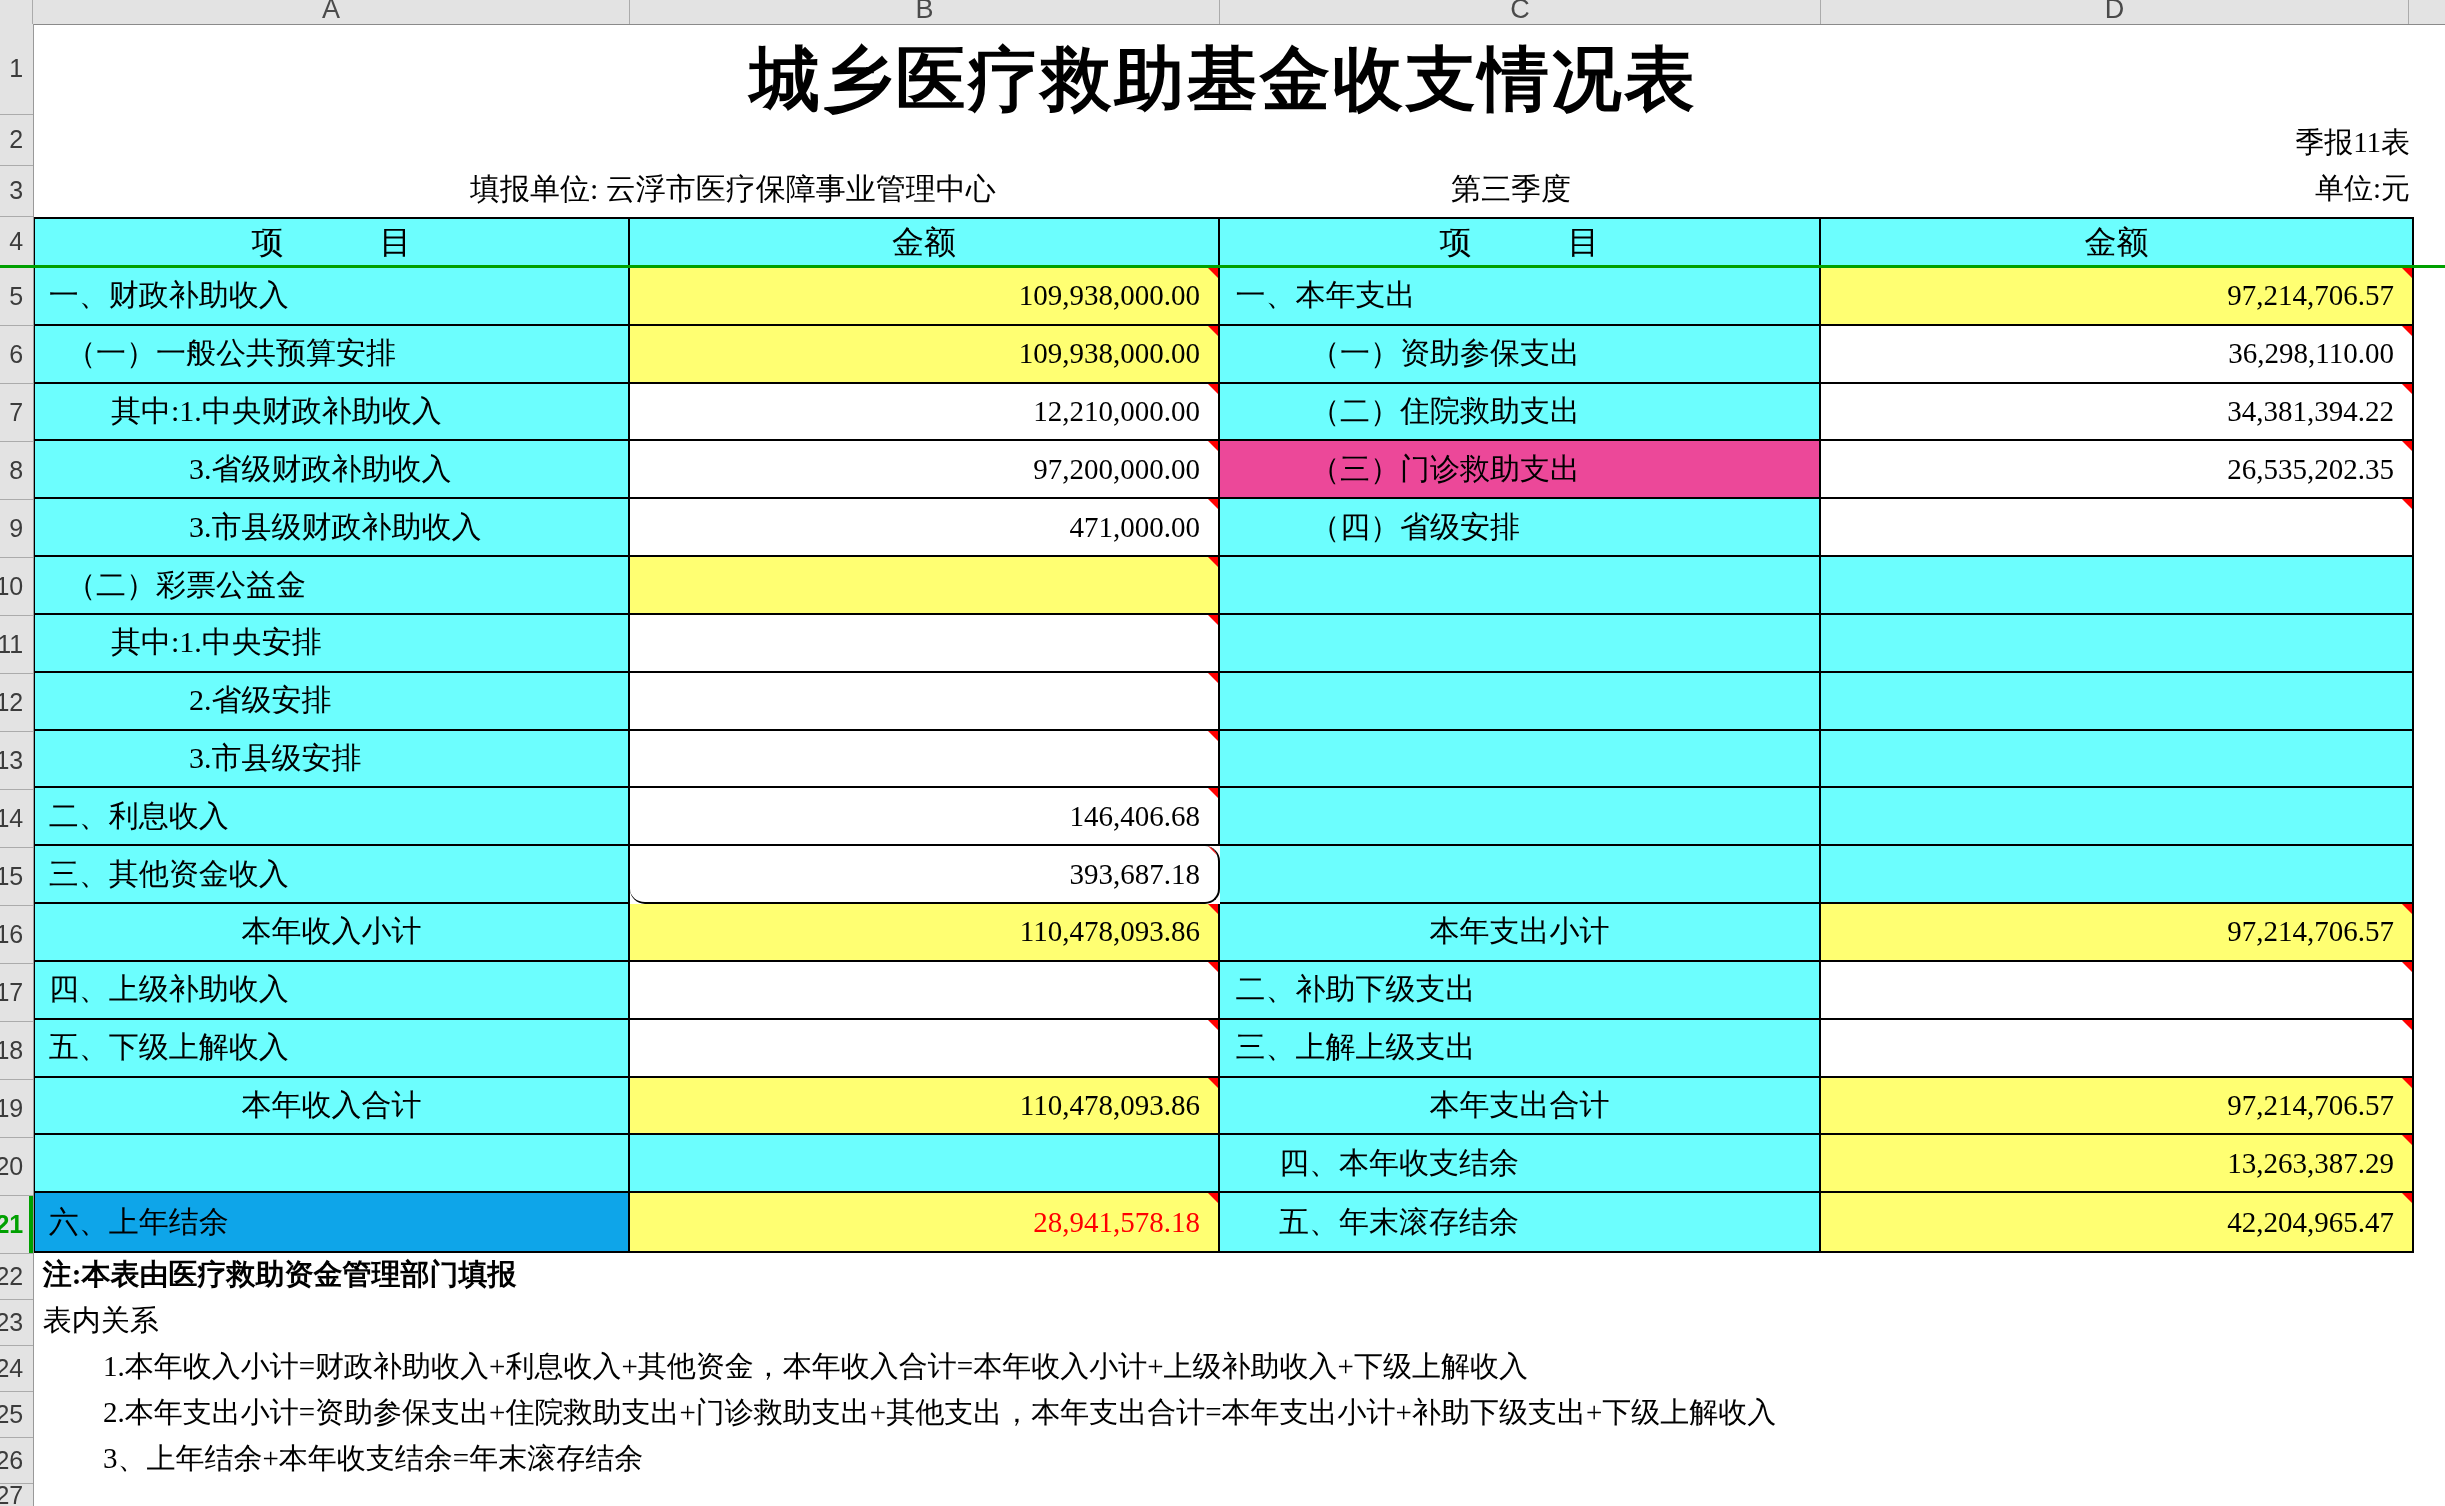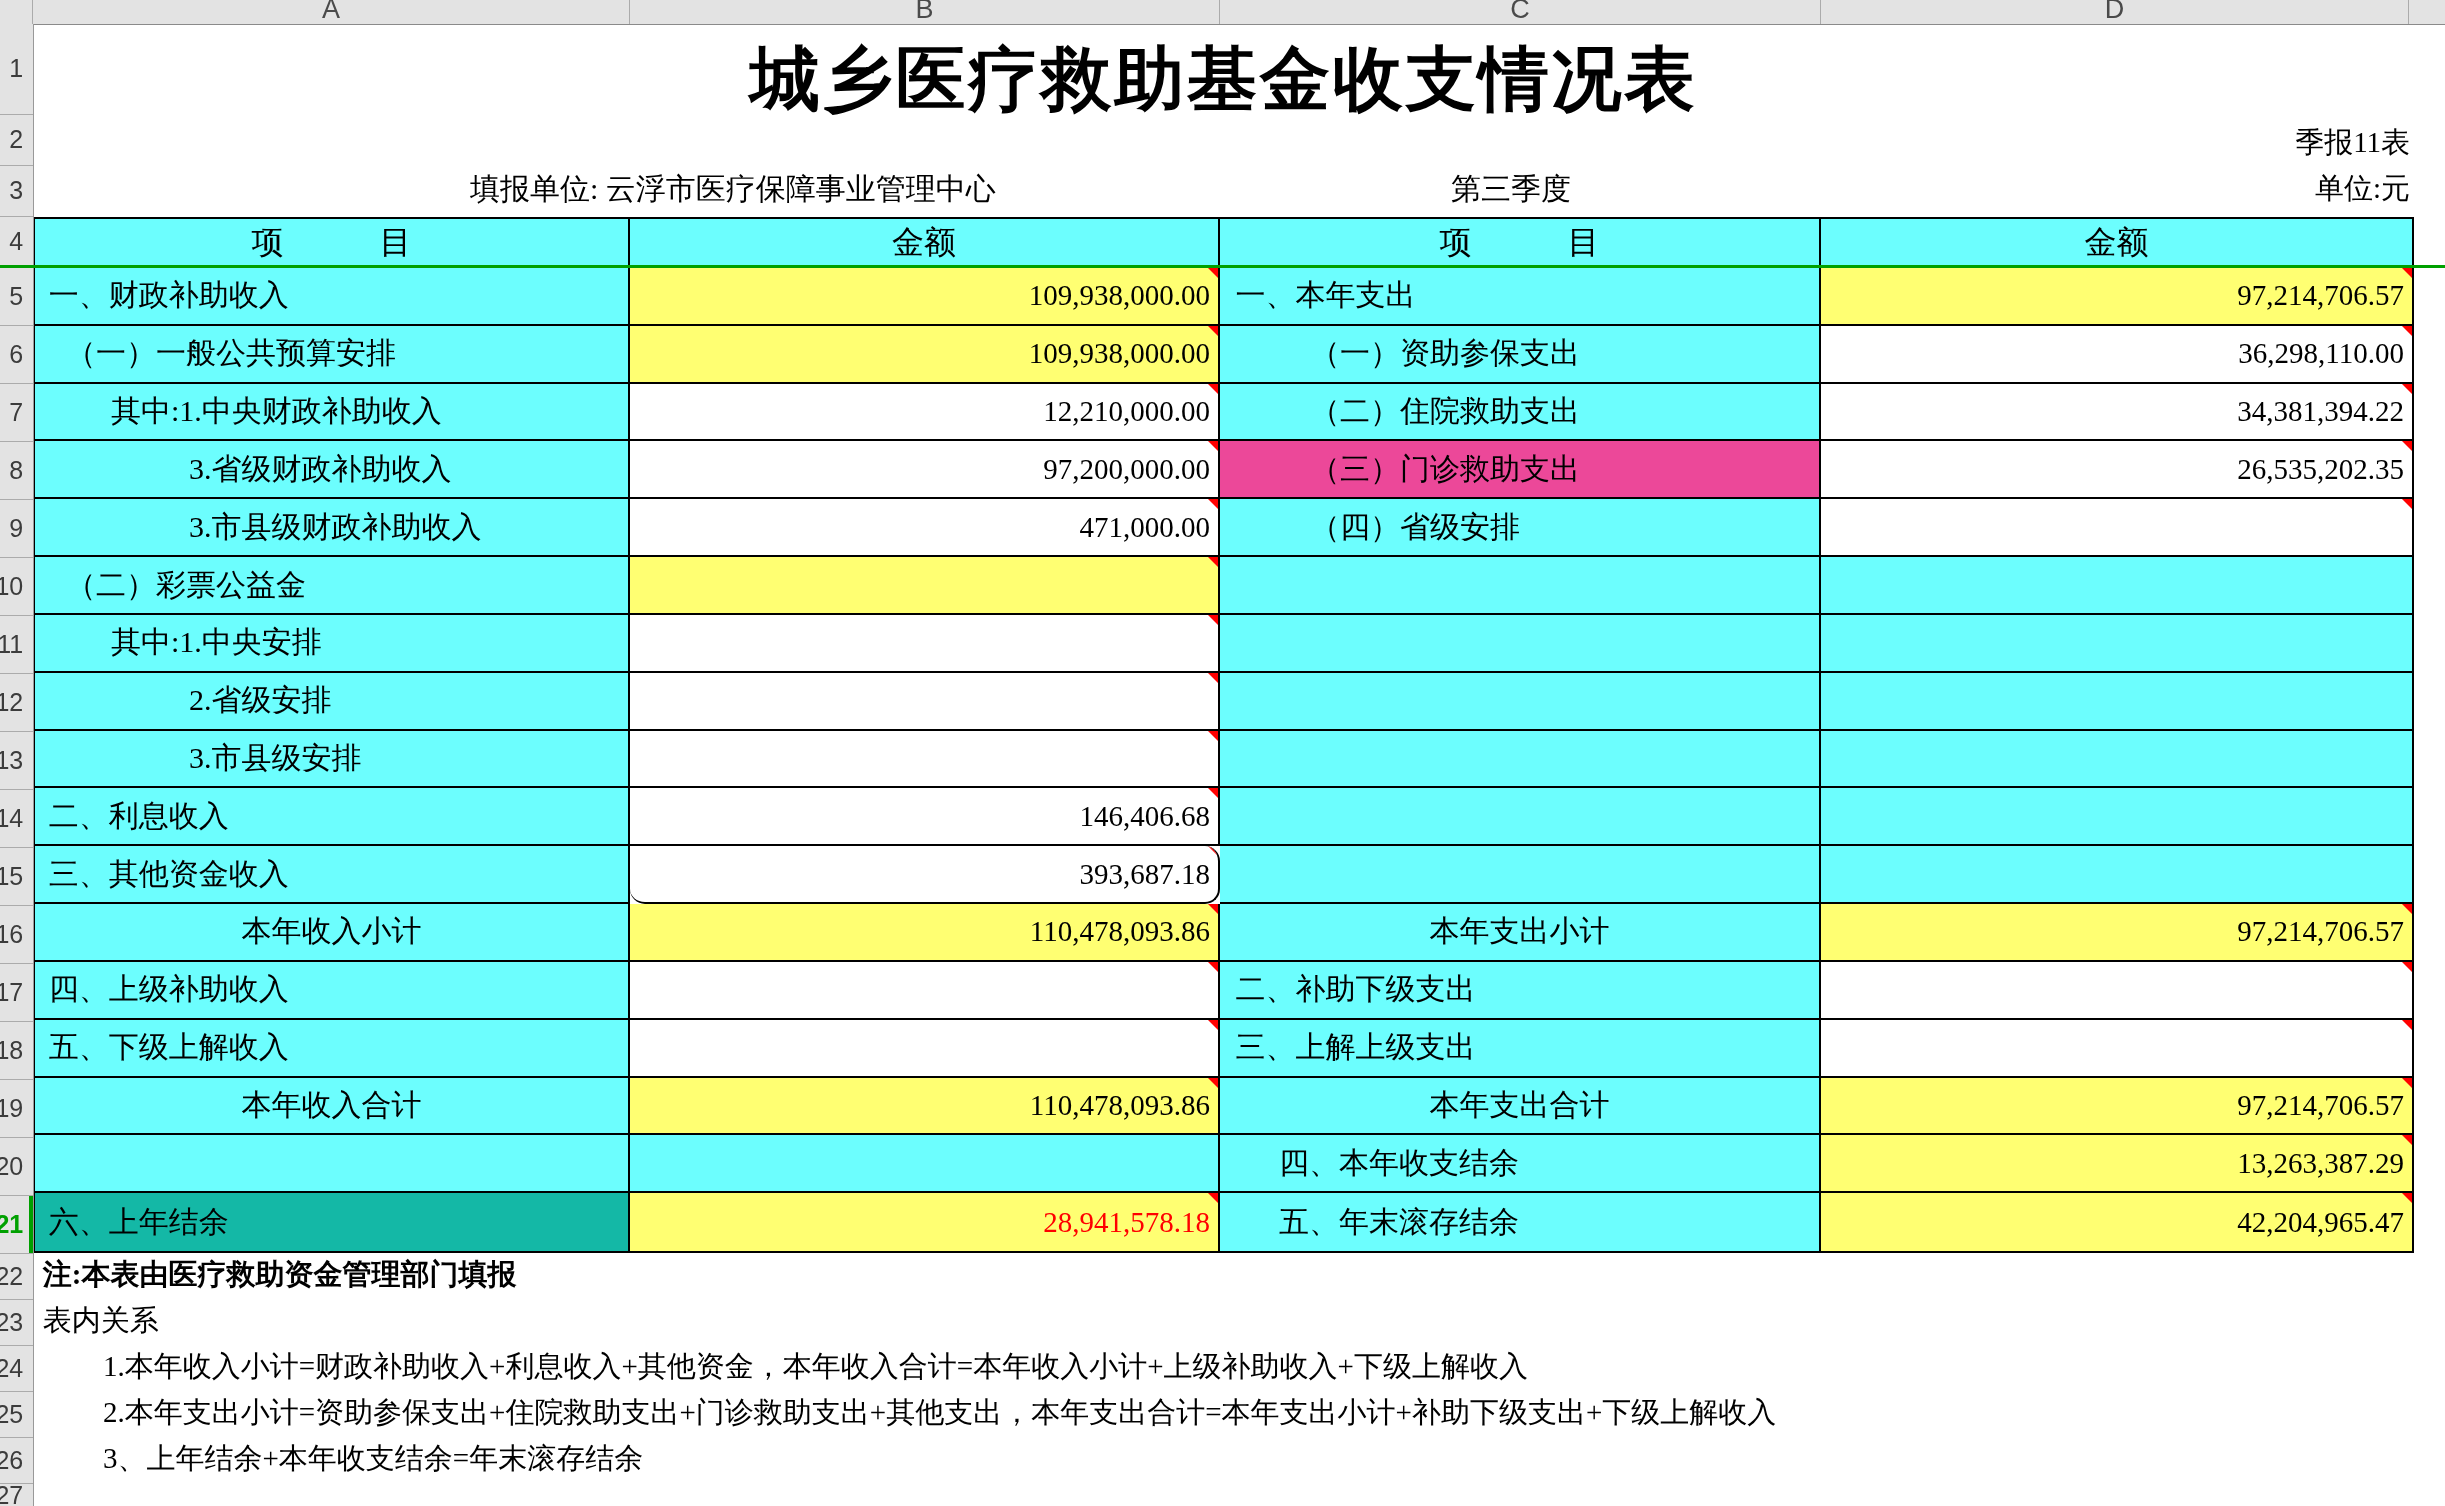--- a/index.html
+++ b/index.html
@@ -51,21 +51,21 @@
     grid-template-rows:49px repeat(17,1fr);z-index:2;
   }
   .cell{
     box-sizing:border-box;border-right:2px solid #000;border-bottom:2px solid #000;
     position:relative;display:flex;align-items:center;overflow:hidden;
     font-size:30px;white-space:nowrap;
   }
   .cell.lastcol{border-right:none;}
   .cell.lastrow{border-bottom:none;}
   .cell.hdr{justify-content:center;font-size:32px;}
-  .cell.val{justify-content:flex-end;padding-right:8px;font-size:29px;}
+  .cell.val{justify-content:flex-end;padding-right:18px;font-size:29px;}
   .cell.ctr{justify-content:center;padding-left:0 !important;}
   .tri{
     position:absolute;top:0;right:0;width:0;height:0;
     border-top:10.7px solid #FF0000;border-left:10.7px solid transparent;
   }
   
   .freeze-line{position:absolute;left:0;top:265px;width:2446px;height:2.9px;background:#00A000;z-index:6;}
   
   .notes{position:absolute;left:33px;top:1252px;width:2399px;z-index:1;}
   .note-line{height:46px;display:flex;align-items:center;font-size:29px;padding-left:9.8px;white-space:nowrap;}
@@ -411,21 +411,21 @@
       <div class="cell val" style="background: rgb(108, 254, 254);">
         <span></span>
       </div>
       <div class="cell " style="background: rgb(108, 254, 254); padding-left: 59px;">
         <span>四、本年收支结余</span>
       </div>
       <div class="cell val lastcol" style="background: rgb(255, 255, 114);">
         <span>13,263,387.29</span>
         <i class="tri"></i>
       </div>
-      <div class="cell  lastrow" style="background: #14b8a6; padding-left: 13.7px;">
+      <div class="cell  lastrow" style="background: #0ea5e9; padding-left: 13.7px;">
         <span>六、上年结余</span>
       </div>
       <div class="cell val lastrow" style="background: rgb(255, 255, 114); color: rgb(255, 0, 0);">
         <span>28,941,578.18</span>
         <i class="tri"></i>
       </div>
       <div class="cell  lastrow" style="background: rgb(108, 254, 254); padding-left: 59px;">
         <span>五、年末滚存结余</span>
       </div>
       <div class="cell val lastcol lastrow" style="background: rgb(255, 255, 114);">

